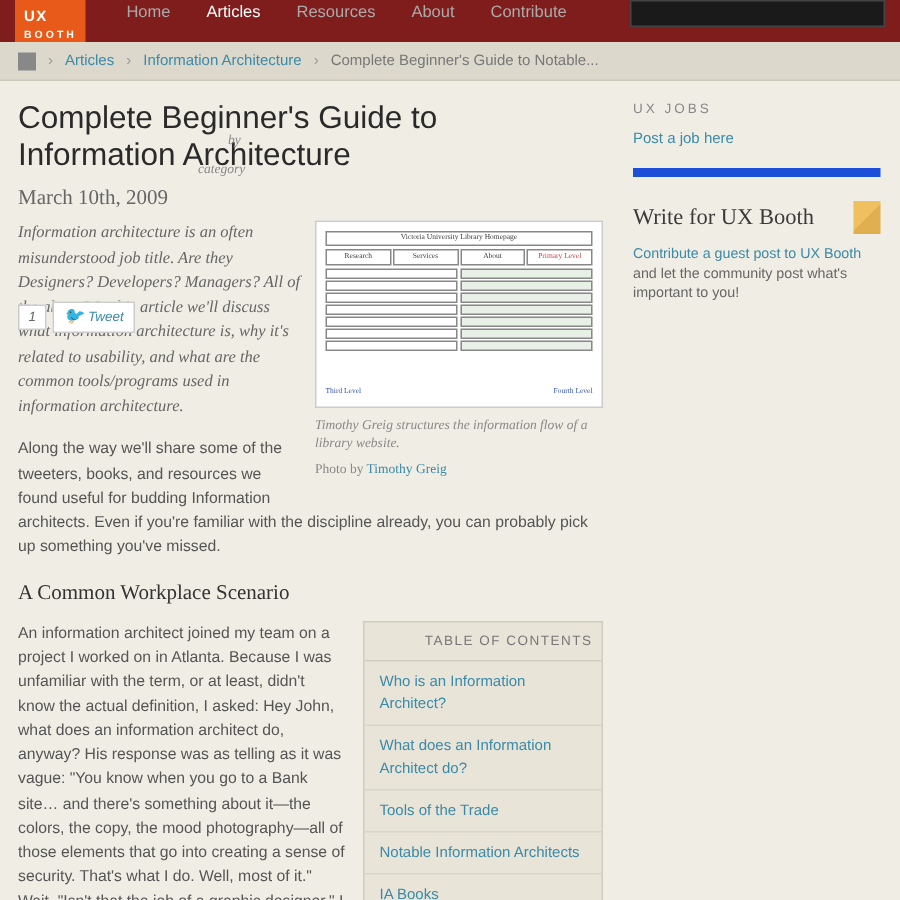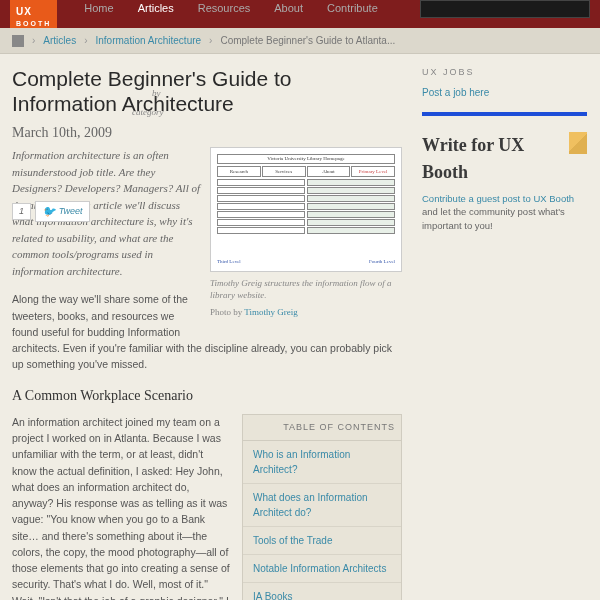--- a/index.html
+++ b/index.html
@@ -43,23 +43,23 @@
 .photo-by{font-size:9px;color:#888;margin-top:4px}
 .photo-by a{color:#3a8aa8;text-decoration:none}
 .body-p{font-size:10.5px;margin-bottom:12px;font-family:Arial,sans-serif;color:#555;line-height:1.55}
 h2{font-family:Georgia,serif;font-size:14px;color:#333;margin:8px 0 8px 0;font-weight:normal}
 .toc{float:right;width:160px;background:#e8e4d8;border:1px solid #d0ccc0;margin:0 0 10px 12px}
 .toc-head{text-align:right;font-size:9px;letter-spacing:1px;color:#777;padding:6px;border-bottom:1px solid #d0ccc0;font-family:Arial,sans-serif}
 .toc-item{display:block;padding:6px 10px;font-size:10px;color:#3a8aa8;text-decoration:none;border-bottom:1px solid #d8d4c8;font-family:Arial,sans-serif}
 .toc-item:last-child{border-bottom:none}
 .sb-head{font-size:9px;letter-spacing:2px;color:#888;font-family:Arial,sans-serif;margin-bottom:4px}
 .sb-link{color:#3a8aa8;font-size:10px;text-decoration:none;font-family:Arial,sans-serif}
-.sb-sec{margin-bottom:16px;border-bottom:4px solid #1d4ed8;padding-bottom:12px}
+.sb-sec{margin-bottom:16px;border-bottom:6px solid #1d4ed8;padding-bottom:12px}
 .sb-sec.no-border{border-bottom:none}
-h3.sb{font-family:Georgia,serif;font-size:18px;margin-bottom:6px;font-weight:bold}
+h3.sb{font-family:Georgia,serif;font-size:15px;margin-bottom:6px;font-weight:normal}
 .sb-text{font-size:9.5px;color:#666;font-family:Arial,sans-serif;line-height:1.4}
 .sb-text a{color:#3a8aa8;text-decoration:none}
 .pencil{float:right;width:18px;height:22px;background:linear-gradient(135deg,#f0c060 50%,#e0b050 50%);margin-left:6px}
 </style>
 </head>
 <body>
 
 <div class="topnav">
   <div class="logo"><span>UX</span><span class="sub">BOOTH</span></div>
   <a class="nav-item">Home</a>
@@ -70,21 +70,21 @@
   <input class="search-box" placeholder=" " style="">
 </div>
 
 <div class="breadcrumb">
   <span class="bc-home"></span>
   <span class="bc-sep">›</span>
   <a class="bc-link">Articles</a>
   <span class="bc-sep">›</span>
   <a class="bc-link">Information Architecture</a>
   <span class="bc-sep">›</span>
-  <span class="bc-current">Complete Beginner's Guide to Atlanta...</span>
+  <span class="bc-current">Complete Beginner's Guide to Notable...</span>
 </div>
 
 <div class="wrap">
   <div class="main">
     <h1>Complete Beginner's Guide to Information Architecture</h1>
     <div class="meta">
       <span class="by-label">by</span>
       <span class="cat-label">category</span>
       <div class="date">March 10th, 2009</div>
     </div>

